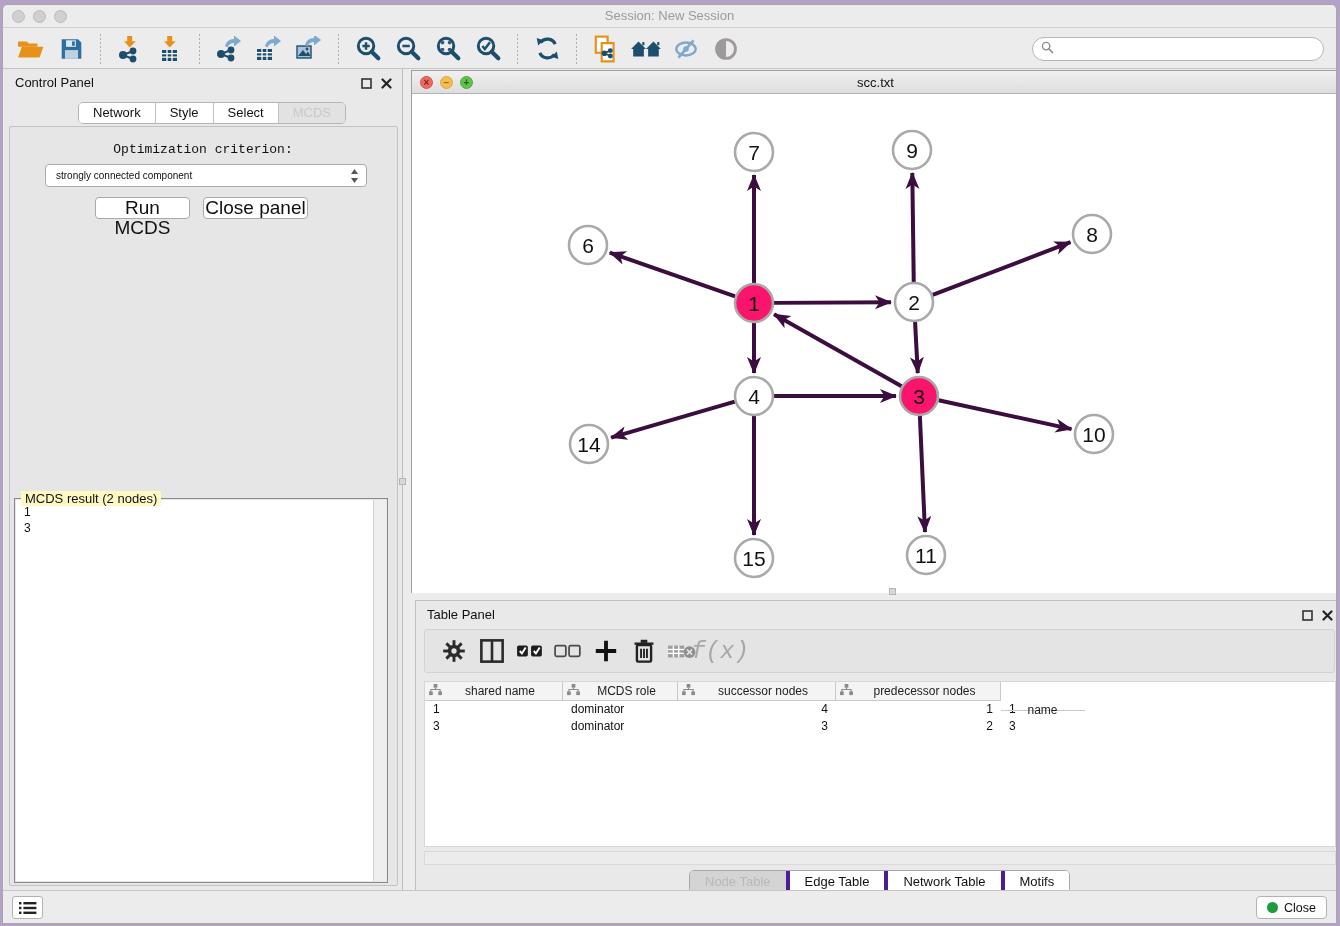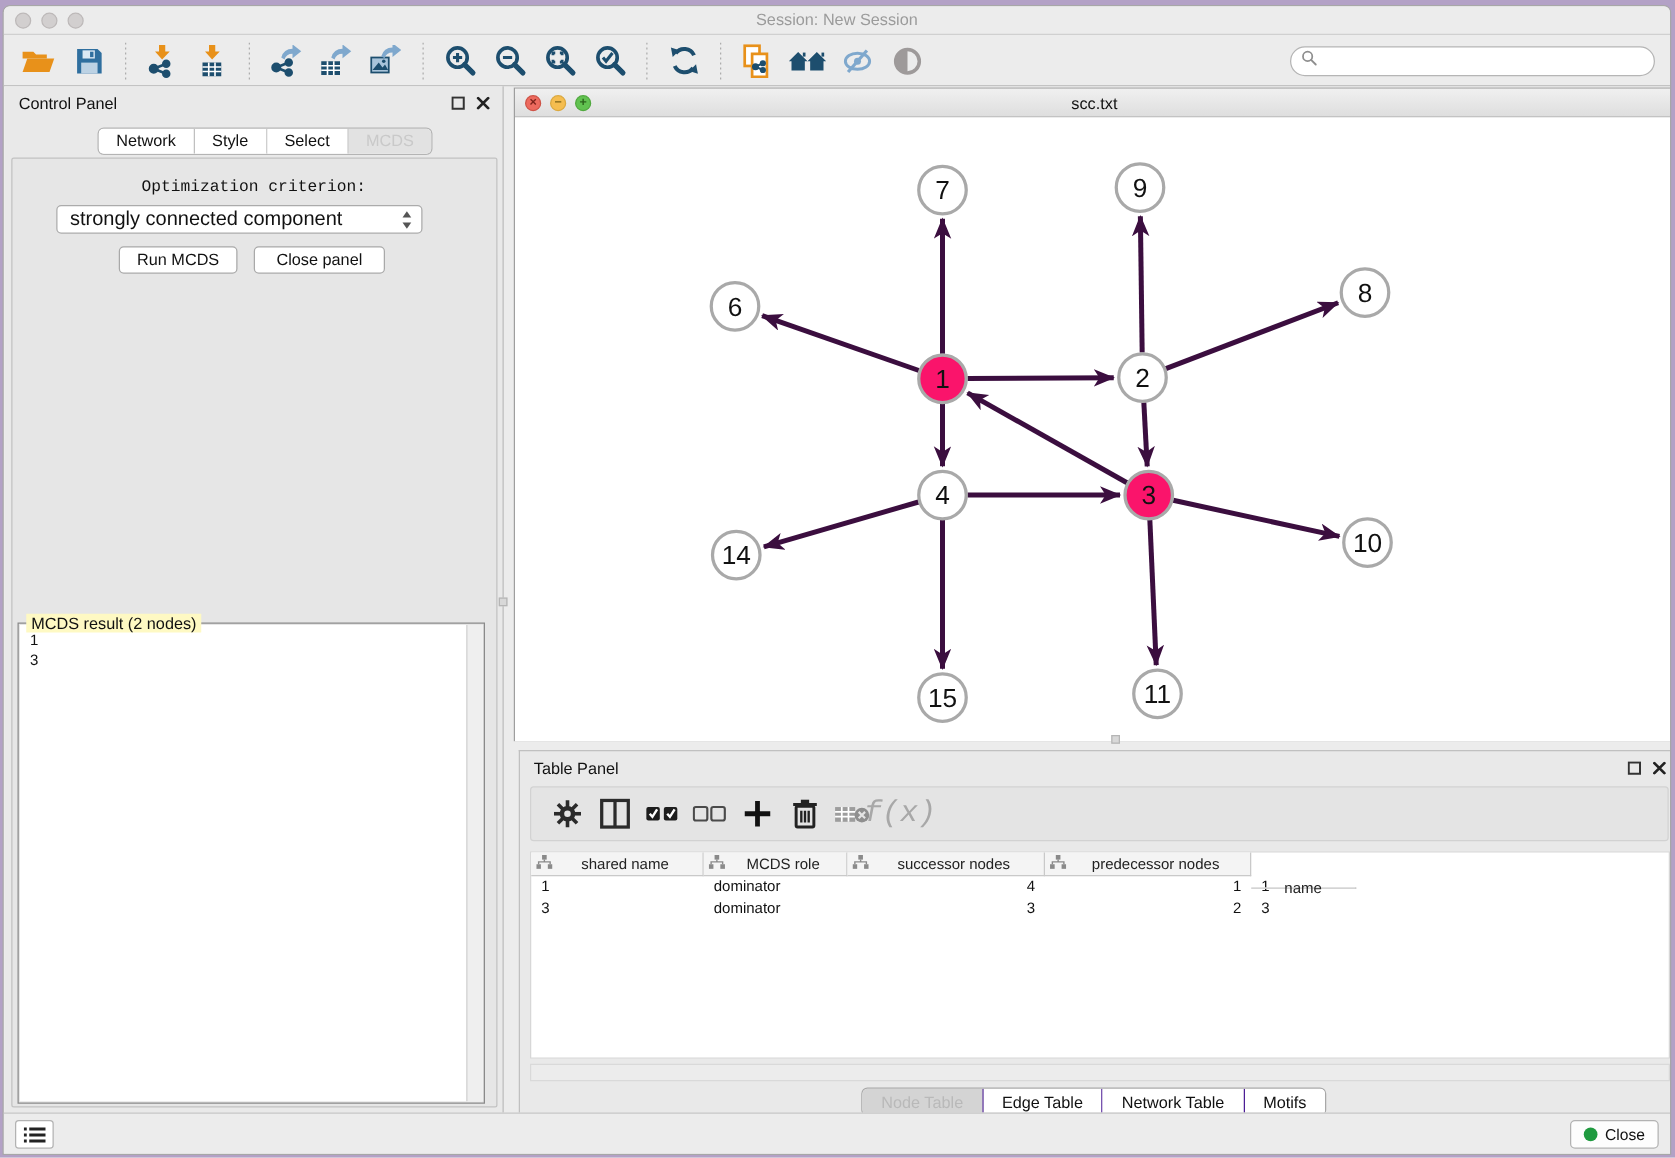--- a/index.html
+++ b/index.html
@@ -33,27 +33,27 @@
   .panel-header .ph-title { position:absolute; left:11px; top:6px; font-size:13px; color:#111; }
   .panel-btns { position:absolute; right:10px; top:6px; display:flex; gap:9px; align-items:center; }
   .cp-tabs { position:absolute; left:74px; top:33px; display:flex; height:22px; border:1px solid #b4b4b4;
     border-radius:5px; overflow:hidden; background:#fff; }
   .cp-tab { padding:0 14px; font-size:13px; line-height:20px; color:#111; background:#fff; border-right:1px solid #c0c0c0; cursor:default; }
   .cp-tab:last-child { border-right:none; }
   .cp-tab.selected { background:#e2e2e2; color:#c9c9c9; }
   .cp-content { position:absolute; left:5px; top:57px; width:389px; height:760px; background:#e6e6e6;
     border:1px solid #c2c2c2; border-radius:2px; }
   .opt-label { position:absolute; left:0; width:100%; top:73px; text-align:center; font-size:13px; color:#111;font-family:Liberation Mono, monospace; }
-  .opt-select { position:absolute; left:41px; top:95px; width:293px; height:23px; background:#fff;
-    border:1px solid #ababab; border-radius:4px; font-size:16px; color:#111; display:flex; align-items:center;
+  .opt-select { position:absolute; left:41px; top:95px; width:322px; height:23px; background:#fff;
+    border:1px solid #ababab; border-radius:4px; font-size:10px; color:#111; display:flex; align-items:center;
     padding:0 22px 0 10px; cursor:default; }
   .opt-select .stepper { position:absolute; right:7px; top:3px; }
   .cp-buttons { position:absolute; top:128px; left:0; width:100%; height:22px; }
   .btn { position:absolute; height:22px; background:#fff; border:1px solid #a9a9a9; border-radius:4px;
-    font-size:13px; color:#111; text-align:center; line-height:20px; cursor:default; }
+    font-size:19px; color:#111; text-align:center; line-height:20px; cursor:default; }
   #run-mcds { left:91px; width:95px; }
   #close-panel { left:199px; width:105px; }
   .result-group { position:absolute; left:10px; top:429px; width:374px; height:385px; border:1px solid #8a8a8a; }
   .result-legend { position:absolute; left:6px; top:-8px; background:#fef9c3; padding:0 4px; font-size:13px; color:#111; }
   .result-body { position:absolute; inset:1px; background:#fff; }
   .result-scrollbar { position:absolute; right:0; top:0; bottom:0; width:13px; background:#efefef; border-left:1px solid #d2d2d2; }
   .result-list { padding:4px 8px; font-size:12px; color:#111; line-height:16px; }
 
   
   .net-window { position:absolute; left:408px; top:65px; width:929px; height:523px; background:#fff;
@@ -80,21 +80,21 @@
   .tp-table { position:absolute; left:8px; top:80px; width:912px; height:166px; background:#fff; border:1px solid #d7d7d7; }
   .tp-head { display:flex; height:19px; }
   .th-cell { background:#f4f4f4; border-right:1px solid #c9c9c9; border-bottom:1px solid #c9c9c9;
     display:flex; align-items:center; font-size:12px; color:#222; padding:0 4px; position:relative; }
   .th-cell .th-label { flex:1; text-align:center; }
   .tp-row { display:flex; height:17px; }
   .td-cell { font-size:12px; color:#111; padding:1px 8px; white-space:nowrap; overflow:hidden; }
   .tp-hscroll { position:absolute; left:8px; top:250px; width:912px; height:14px; background:#ececec; border:1px solid #d9d9d9; }
   .tp-tabs { position:absolute; left:273px; top:269px; display:flex; height:23px; border:1px solid #a8a8a8;
     border-radius:5px; overflow:hidden; background:#fff; }
-  .tp-tab { padding:0 15px; font-size:13px; line-height:21px; color:#111; background:#fff; border-right:1px solid #4c1d95; cursor:default; }
+  .tp-tab { padding:0 15px; font-size:13px; line-height:21px; color:#111; background:#fff; border-right:4px solid #4c1d95; cursor:default; }
   .tp-tab:last-child { border-right:none; }
   .tp-tab.selected { background:#d4d4d4; color:#b9b9b9; }
 
   
   .statusbar { position:absolute; left:0; bottom:0; width:100%; height:33px; background:#ececec; border-top:1px solid #c6c6c6; }
   .sb-left-btn { position:absolute; left:9px; top:5px; width:31px; height:23px; background:#fff;
     border:1px solid #b2b2b2; border-radius:3px; display:flex; align-items:center; justify-content:center; cursor:default; }
   .sb-memory { position:absolute; right:9px; top:5px; height:23px; background:#fdfdfd; border:1px solid #b2b2b2;
     border-radius:4px; display:flex; align-items:center; gap:6px; padding:0 10px; font-size:12.5px; color:#111; cursor:default; }
   .mem-dot { width:11px; height:11px; border-radius:50%; background:#1f9a3f; }

